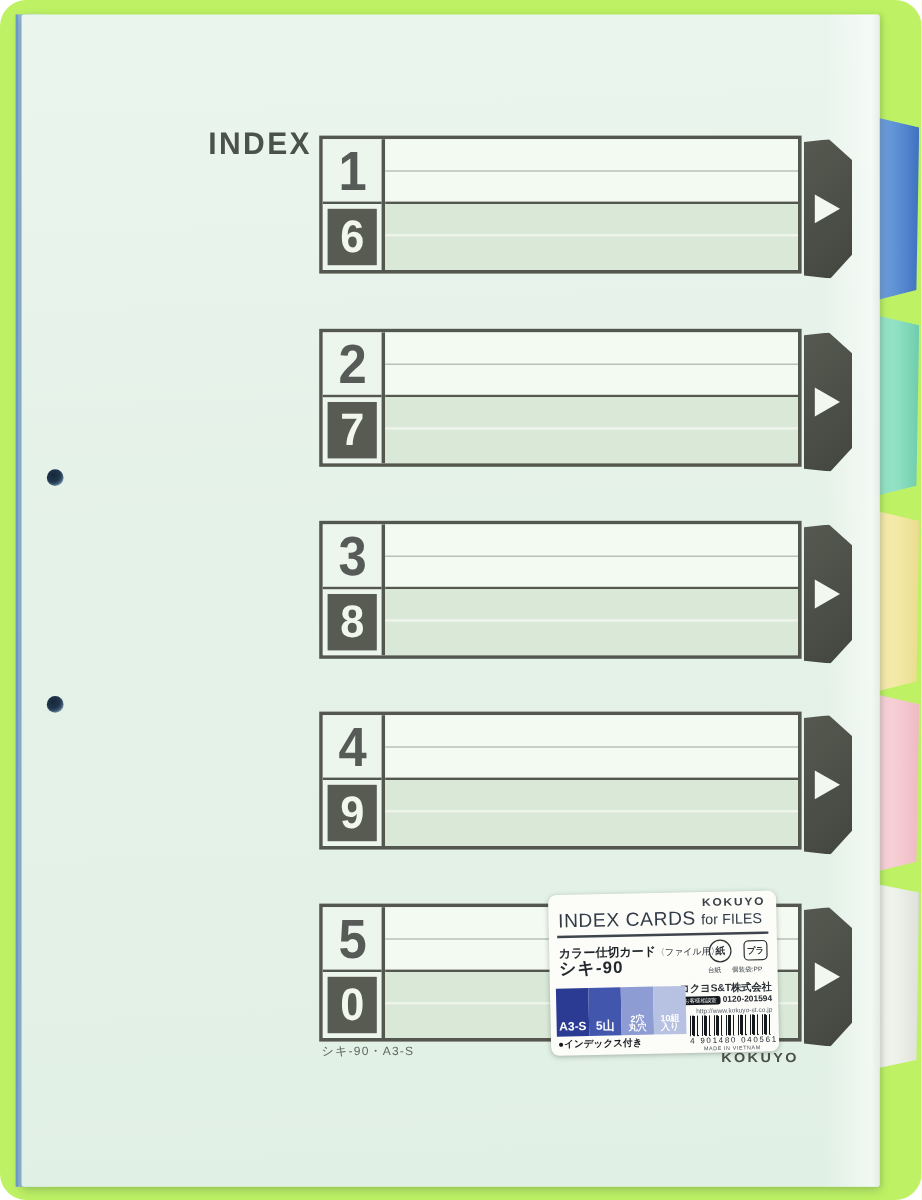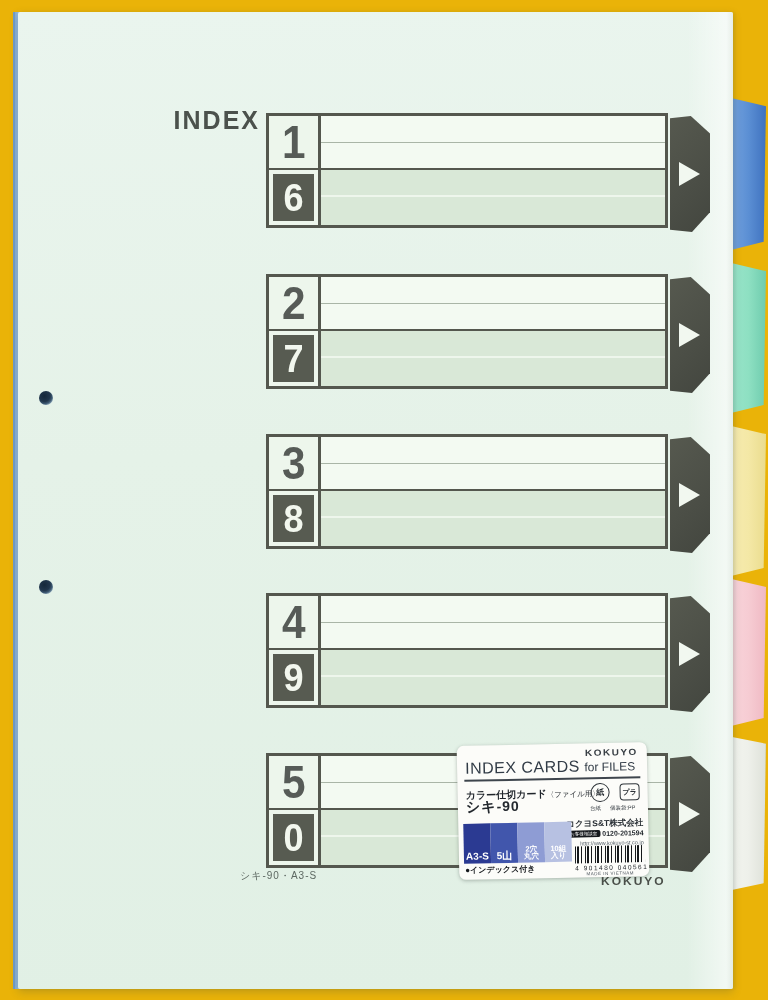--- a/index.html
+++ b/index.html
@@ -1,17 +1,17 @@
 <!DOCTYPE html>
 <html><head>
 <meta charset="utf-8">
 <style>
   * { margin:0; padding:0; box-sizing:border-box; }
   html,body { background:#ffffff; font-family:"Liberation Sans","DejaVu Sans",sans-serif; }
-  .scene { position:relative; width:768px; height:1000px; margin:0 auto; background:#eab308; overflow:hidden; }
+  .scene { position:relative; width:768px; height:1000px; margin:0 auto; background:#bef264; overflow:hidden;border-radius:22px; }
 
   
   .back-edge { position:absolute; left:13px; top:12px; width:30px; height:977px;
     background:linear-gradient(90deg,#7fa3cc 0,#86add4 8%,#b9d4ec 40%,#ddebf7 75%,rgba(255,255,255,0) 100%);
     background:linear-gradient(90deg,#86add4 0,#a9c9e8 25%,#cfe2f4 60%,rgba(255,255,255,0) 100%);
     border-left:2px solid #6f9cc9; }
 
   
   .card { position:absolute; left:18px; top:12px; width:715px; height:977px;
     background:linear-gradient(178deg,#eaf5ee 0%,#e5f2e8 45%,#e1f0e5 100%);
@@ -54,21 +54,21 @@
   .arrow-tri { position:absolute; left:9px; top:50%; transform:translateY(-50%);
     width:0; height:0; border-left:21px solid #f2f8f0; border-top:12px solid transparent; border-bottom:12px solid transparent; }
   .b1 { top:113px; } .b2 { top:274px; } .b3 { top:434px; } .b4 { top:593px; } .b5 { top:753px; }
 
   
   .hole { position:absolute; width:14px; height:14px; border-radius:50%; z-index:3;
     background:radial-gradient(circle at 38% 35%, #16283a 0%, #21364c 45%, #3d5871 62%, #8ba6ba 78%, #b9cedd 95%); }
   .hole-1 { left:39px; top:391px; } .hole-2 { left:39px; top:580px; }
 
   
-  .bottom-code { position:absolute; left:240px; top:869px; font-size:10px; color:#5d6862; letter-spacing:1px; z-index:2; }
+  .bottom-code { position:absolute; left:268px; top:869px; font-size:10px; color:#5d6862; letter-spacing:1px; z-index:2; }
   .brand-print { position:absolute; left:601px; top:874px; font-size:12px; font-weight:bold; color:#4a4f49; letter-spacing:2px; z-index:2; transform:scaleY(.92); }
 
   
   .label { position:absolute; left:458px; top:744px; width:190px; height:134px; background:#fcfcf9;
     border-radius:7px; box-shadow:0 1px 4px rgba(50,60,55,.35); z-index:5; transform:rotate(-1.2deg); color:#2e353d; }
   .lbl-brand { position:absolute; top:4px; right:9px; font-size:10px; font-weight:bold; letter-spacing:1.5px; color:#3a4046; transform:scaleY(.9); }
   .lbl-title { position:absolute; top:14px; left:8px; white-space:nowrap; color:#313b46; }
   .lbl-title .t1 { font-size:16px; letter-spacing:.5px; }
   .lbl-title .t2 { font-size:12px; }
   .lbl-rule { position:absolute; top:34px; left:7px; width:176px; height:2px; background:#3e454d; }

